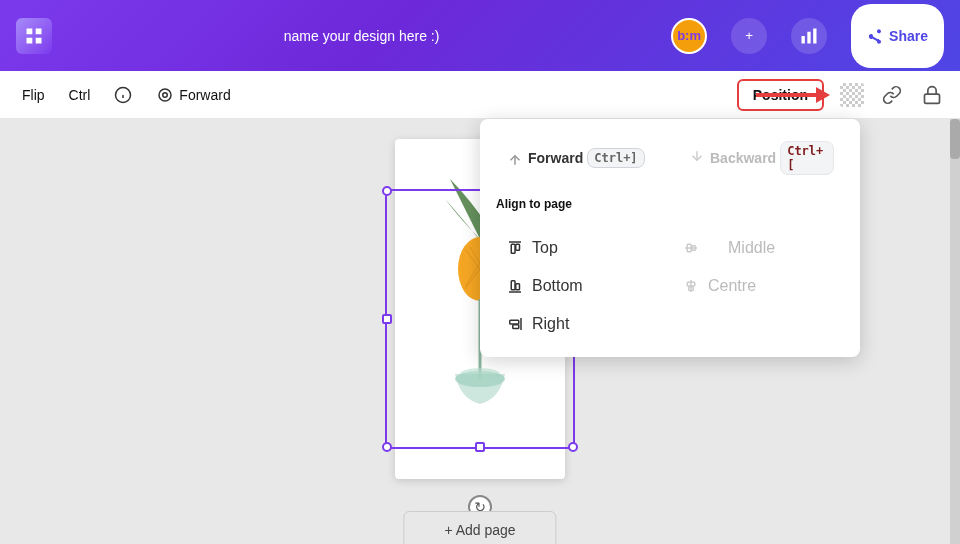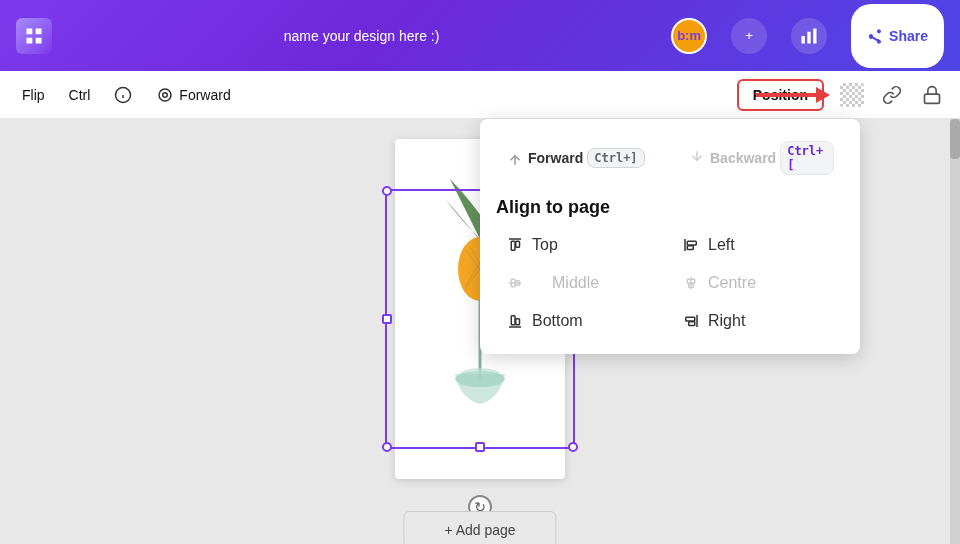--- a/index.html
+++ b/index.html
@@ -272,24 +272,24 @@
     .kbd {
       background: #f3f4f6;
       border: 1px solid #d1d5db;
       border-radius: 8px;
       padding: 2px 6px;
       font-size: 12px;
       color: #666;
       font-family: monospace;
     }
     .section-label {
-      font-size: 18px;
+      font-size: 12px;
       font-weight: 600;
       color: #111;
-      margin-bottom: 10px;
+      margin-bottom: 20px;
     }
     .align-grid {
       display: grid;
       grid-template-columns: 1fr 1fr;
       gap: 4px;
     }
     .align-item {
       display: flex;
       align-items: center;
       gap: 8px;
@@ -407,66 +407,58 @@
           </svg>
         <span>Forward</span>
         <span class="kbd">Ctrl+]</span>
       </div>
       <div class="dropdown-item disabled">
         <svg class="icon-svg" viewBox="0 0 24 24" fill="none" stroke="#ccc" stroke-width="2">
             <polyline points="6 9 12 15 18 9"></polyline>
             <line x1="12" y1="15" x2="12" y2="3"></line>
           </svg>
         <span>Backward</span>
-        <span class="kbd" style="color:#6d28d9;border-color:#e5e7eb;">Ctrl+[</span>
+        <span class="kbd" style="color:#7f1d1d;border-color:#e5e7eb;">Ctrl+[</span>
       </div>
     </div>
 
     <div class="section-label">Align to page</div>
 
     <div class="align-grid">
       <div class="align-item">
         <svg class="icon-svg" viewBox="0 0 24 24" fill="none" stroke="#333" stroke-width="2">
           <line x1="4" y1="4" x2="20" y2="4"></line>
           <rect x="7" y="7" width="5" height="12" rx="1"></rect>
           <rect x="13" y="7" width="5" height="8" rx="1"></rect>
         </svg>
         <span>Top</span>
       </div>
-      <div class="align-item">
-        <svg class="icon-svg" viewBox="0 0 24 24" fill="none" stroke="#333" stroke-width="2">
-          <line x1="4" y1="4" x2="4" y2="20"></line>
-          <rect x="7" y="7" width="12" height="5" rx="1"></rect>
-          <rect x="7" y="13" width="8" height="5" rx="1"></rect>
-        </svg>
-        <span>Left</span>
-      </div>
       <div class="align-item disabled">
         <svg class="icon-svg" viewBox="0 0 24 24" fill="none" stroke="#ccc" stroke-width="2">
           <line x1="4" y1="12" x2="20" y2="12"></line>
           <rect x="7" y="7" width="5" height="10" rx="1"></rect>
           <rect x="13" y="9" width="5" height="6" rx="1"></rect>
         </svg>
         <span style="color:#bbb;margin-left:20px;">Middle</span>
       </div>
+      <div class="align-item">
+        <svg class="icon-svg" viewBox="0 0 24 24" fill="none" stroke="#333" stroke-width="2">
+          <line x1="4" y1="20" x2="20" y2="20"></line>
+          <rect x="7" y="5" width="5" height="12" rx="1"></rect>
+          <rect x="13" y="9" width="5" height="8" rx="1"></rect>
+        </svg>
+        <span>Bottom</span>
+      </div>
       <div class="align-item disabled">
         <svg class="icon-svg" viewBox="0 0 24 24" fill="none" stroke="#ccc" stroke-width="2">
           <line x1="12" y1="4" x2="12" y2="20"></line>
           <rect x="7" y="7" width="10" height="5" rx="1"></rect>
           <rect x="9" y="13" width="6" height="5" rx="1"></rect>
         </svg>
         <span style="color:#bbb;">Centre</span>
-      </div>
-      <div class="align-item">
-        <svg class="icon-svg" viewBox="0 0 24 24" fill="none" stroke="#333" stroke-width="2">
-          <line x1="4" y1="20" x2="20" y2="20"></line>
-          <rect x="7" y="5" width="5" height="12" rx="1"></rect>
-          <rect x="13" y="9" width="5" height="8" rx="1"></rect>
-        </svg>
-        <span>Bottom</span>
       </div>
       <div class="align-item">
         <svg class="icon-svg" viewBox="0 0 24 24" fill="none" stroke="#333" stroke-width="2">
           <line x1="20" y1="4" x2="20" y2="20"></line>
           <rect x="5" y="7" width="12" height="5" rx="1"></rect>
           <rect x="9" y="13" width="8" height="5" rx="1"></rect>
         </svg>
         <span>Right</span>
       </div>
     </div>

